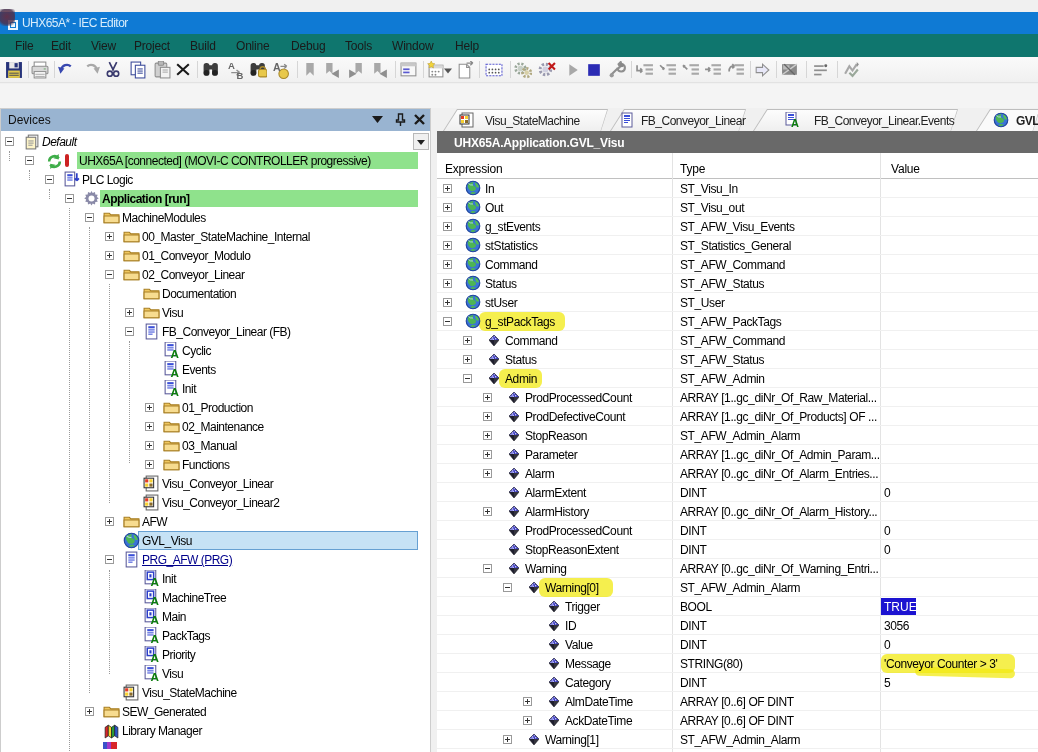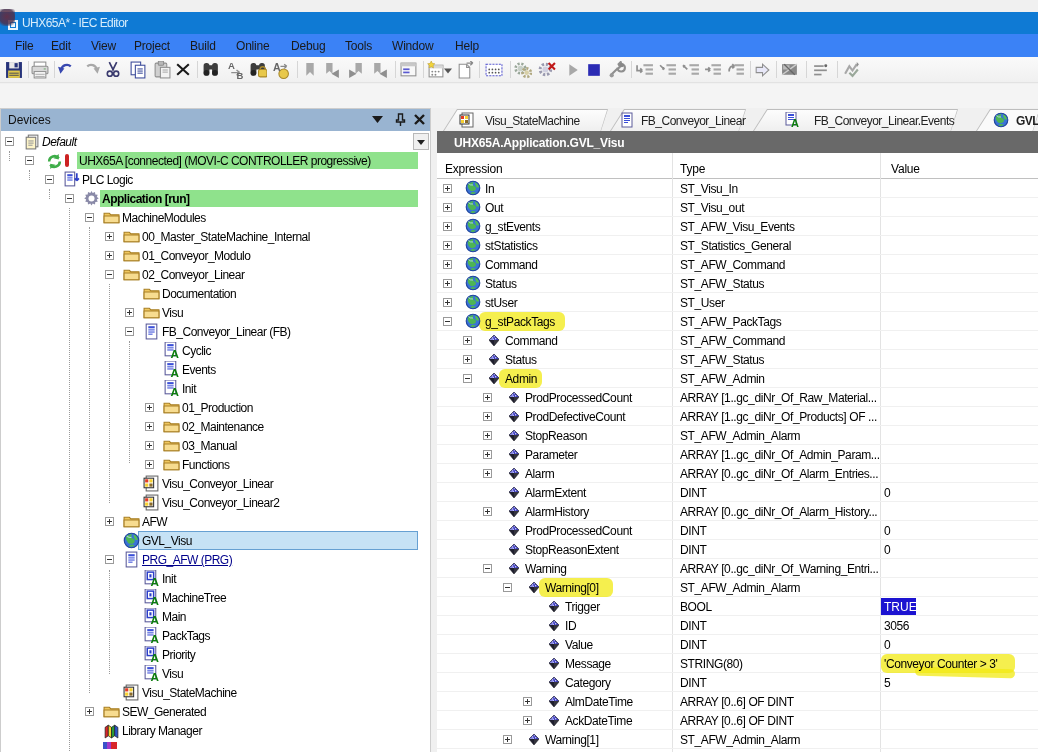--- a/index.html
+++ b/index.html
@@ -9,21 +9,21 @@
 
 
 #titlebar { position:absolute; left:0; top:0; width:1038px; height:22px; background:#0f7ad4; }
 #titlebar .txt { position:absolute; left:22px; top:4px; font-size:12px; letter-spacing:-0.55px; color:#d8edfb; }
 #titlebar .appicon { position:absolute; left:8px; top:8px; width:10px; height:10px; border:2px solid #eaf6ff; }
 #titlebar .appicon i { position:absolute; left:1px; top:1px; width:4px; height:4px; background:#eaf6ff; }
 #cornerblob { position:absolute; left:-3px; top:-3px; width:18px; height:17px;
   background:radial-gradient(circle at 55% 45%, #6e2433 0%, #4a3350 55%, rgba(15,122,212,0) 78%); opacity:.85; }
 
 
-#menubar { position:absolute; left:0; top:22px; width:1038px; height:23px; background:#3b82f6; }
+#menubar { position:absolute; left:0; top:22px; width:1038px; height:23px; background:#0f766e; }
 #menubar span { position:absolute; top:5px; font-size:12px; letter-spacing:-0.2px; color:#1a1a1a; }
 
 
 #toolbar { position:absolute; left:0; top:45px; width:1038px; height:26px; background:linear-gradient(#fafafa,#f0f0f0); border-bottom:1px solid #e2e2e2; }
 #toolbar svg { position:absolute; top:4px; width:18px; height:18px; }
 #toolbar .sep { position:absolute; top:4px; width:1px; height:17px; background:#d6d6d6; }
 #gap2 { position:absolute; left:0; top:72px; width:1038px; height:24px; background:#f4f4f4; }
 
 
 #devpanel { position:absolute; left:0; top:96px; width:431px; height:656px; background:#fff; border:1px solid #cdcdcd; border-bottom:none; }

